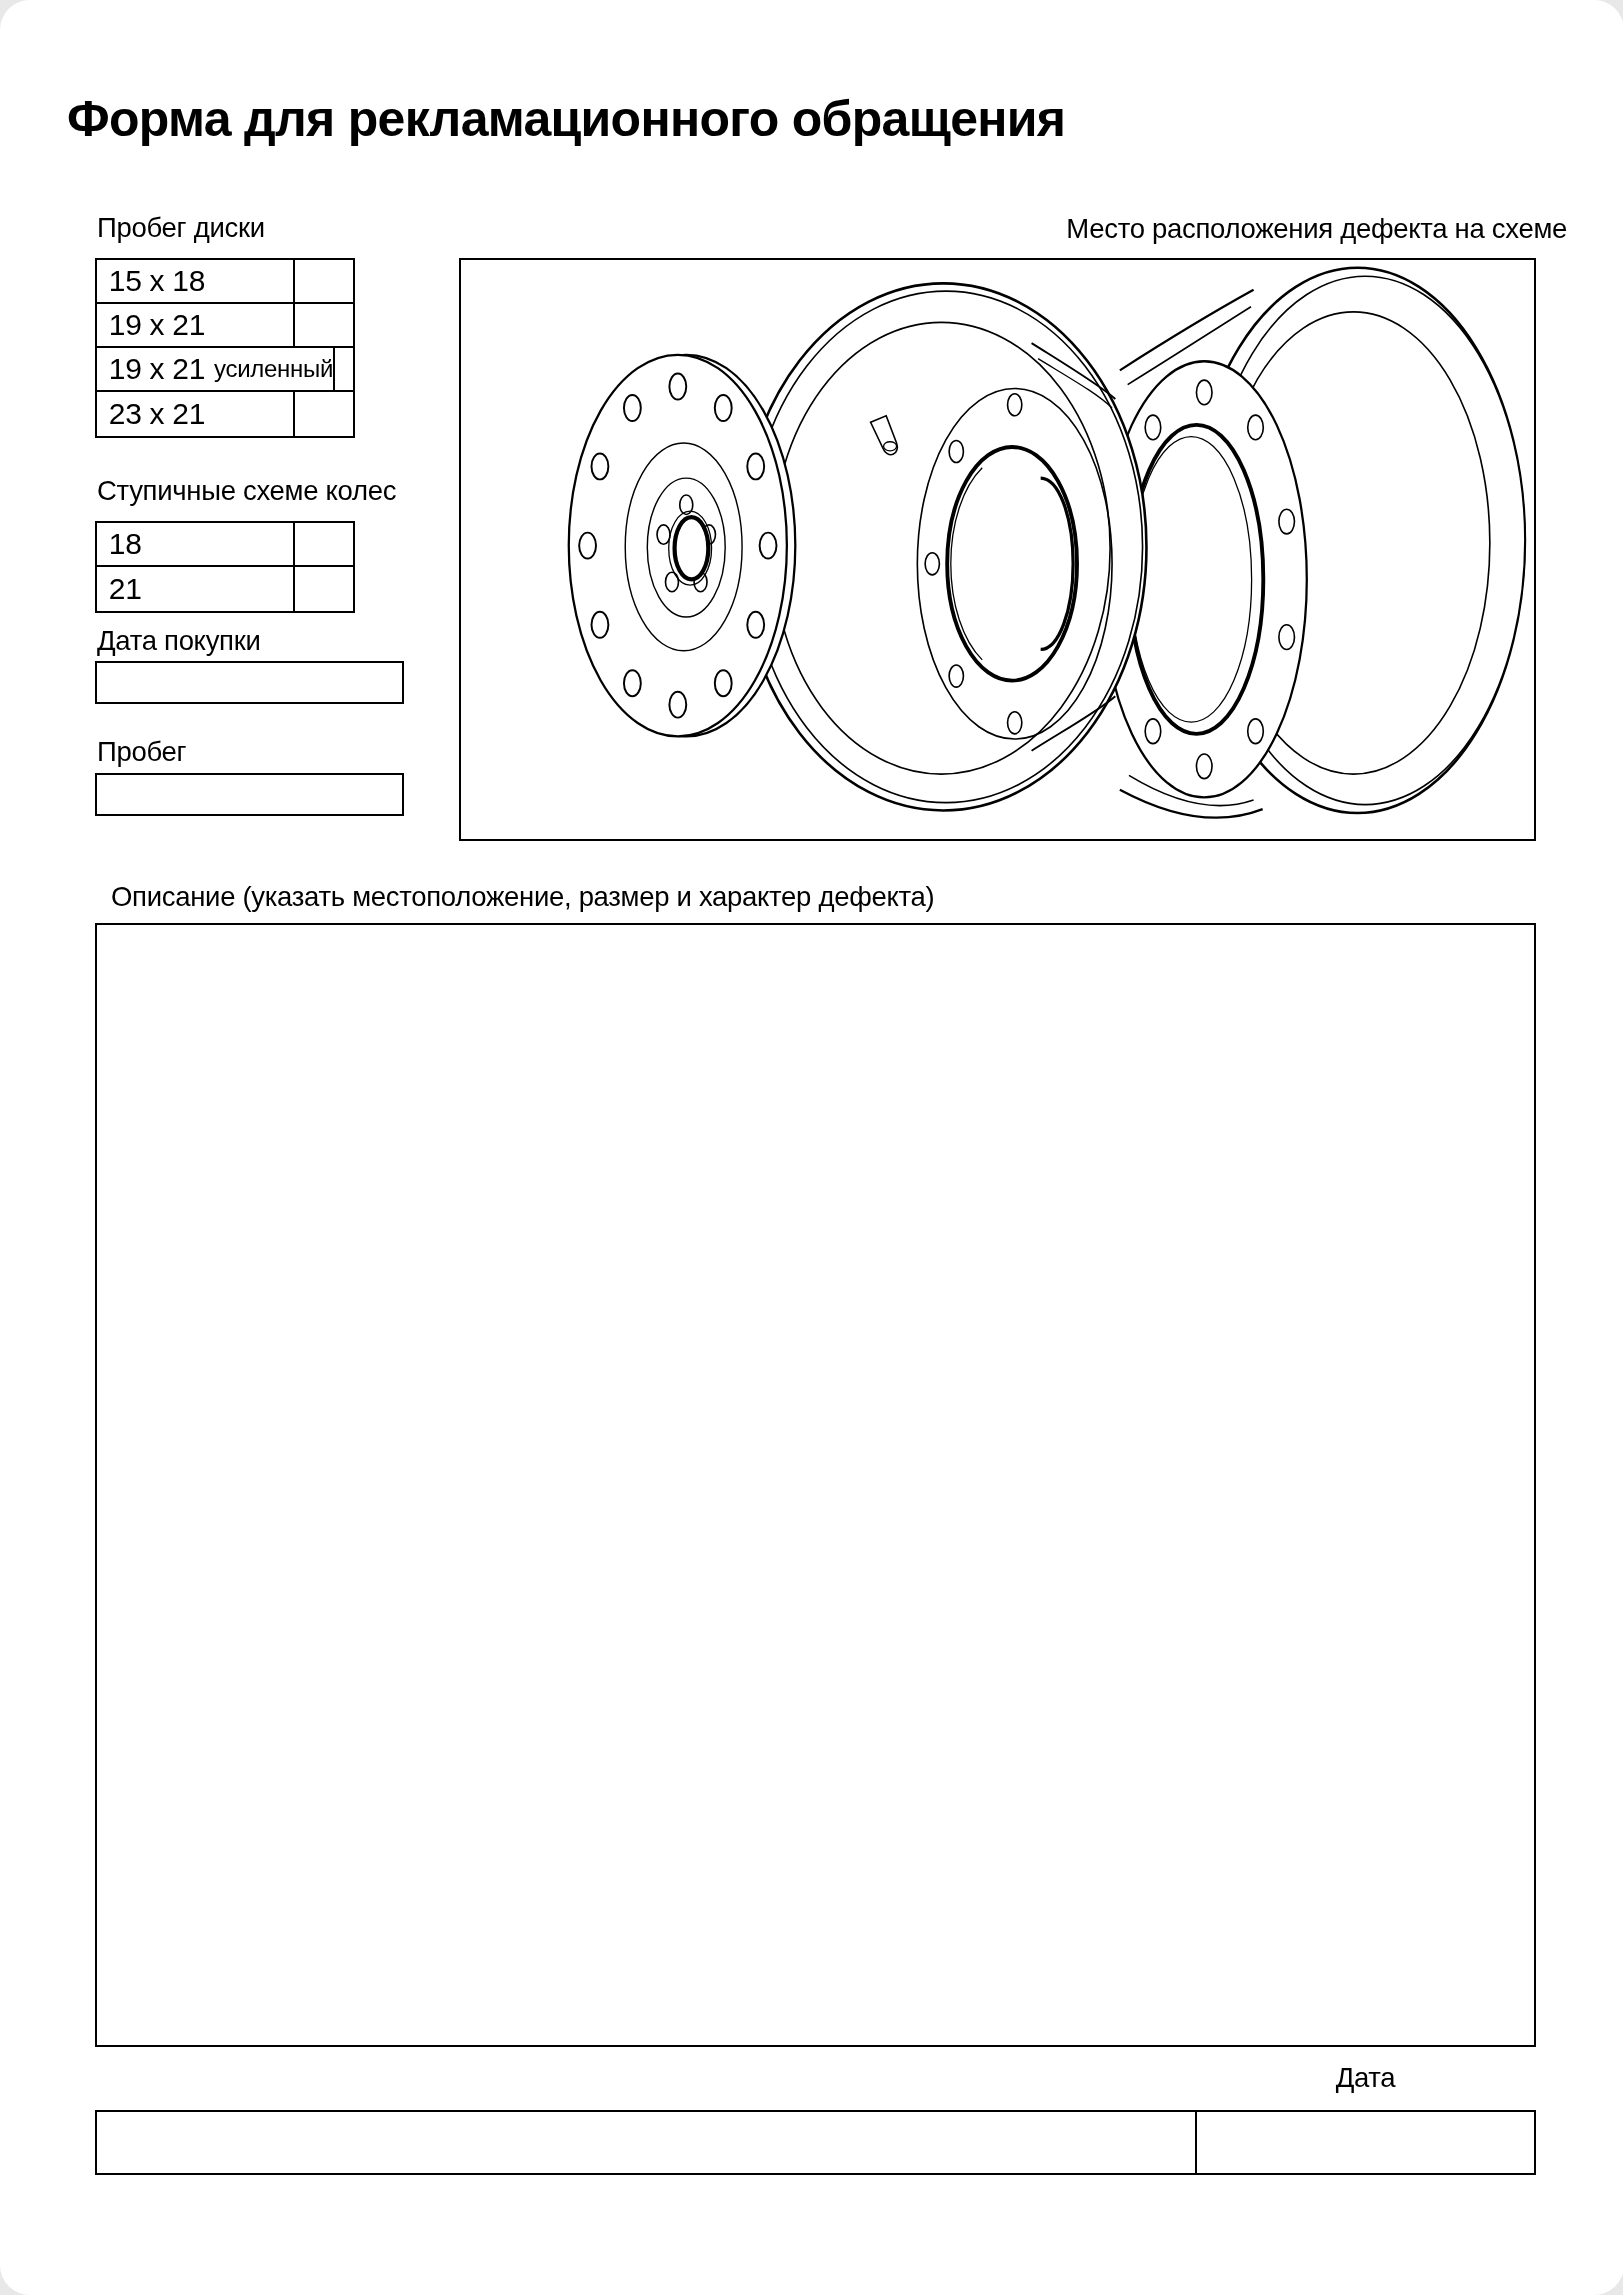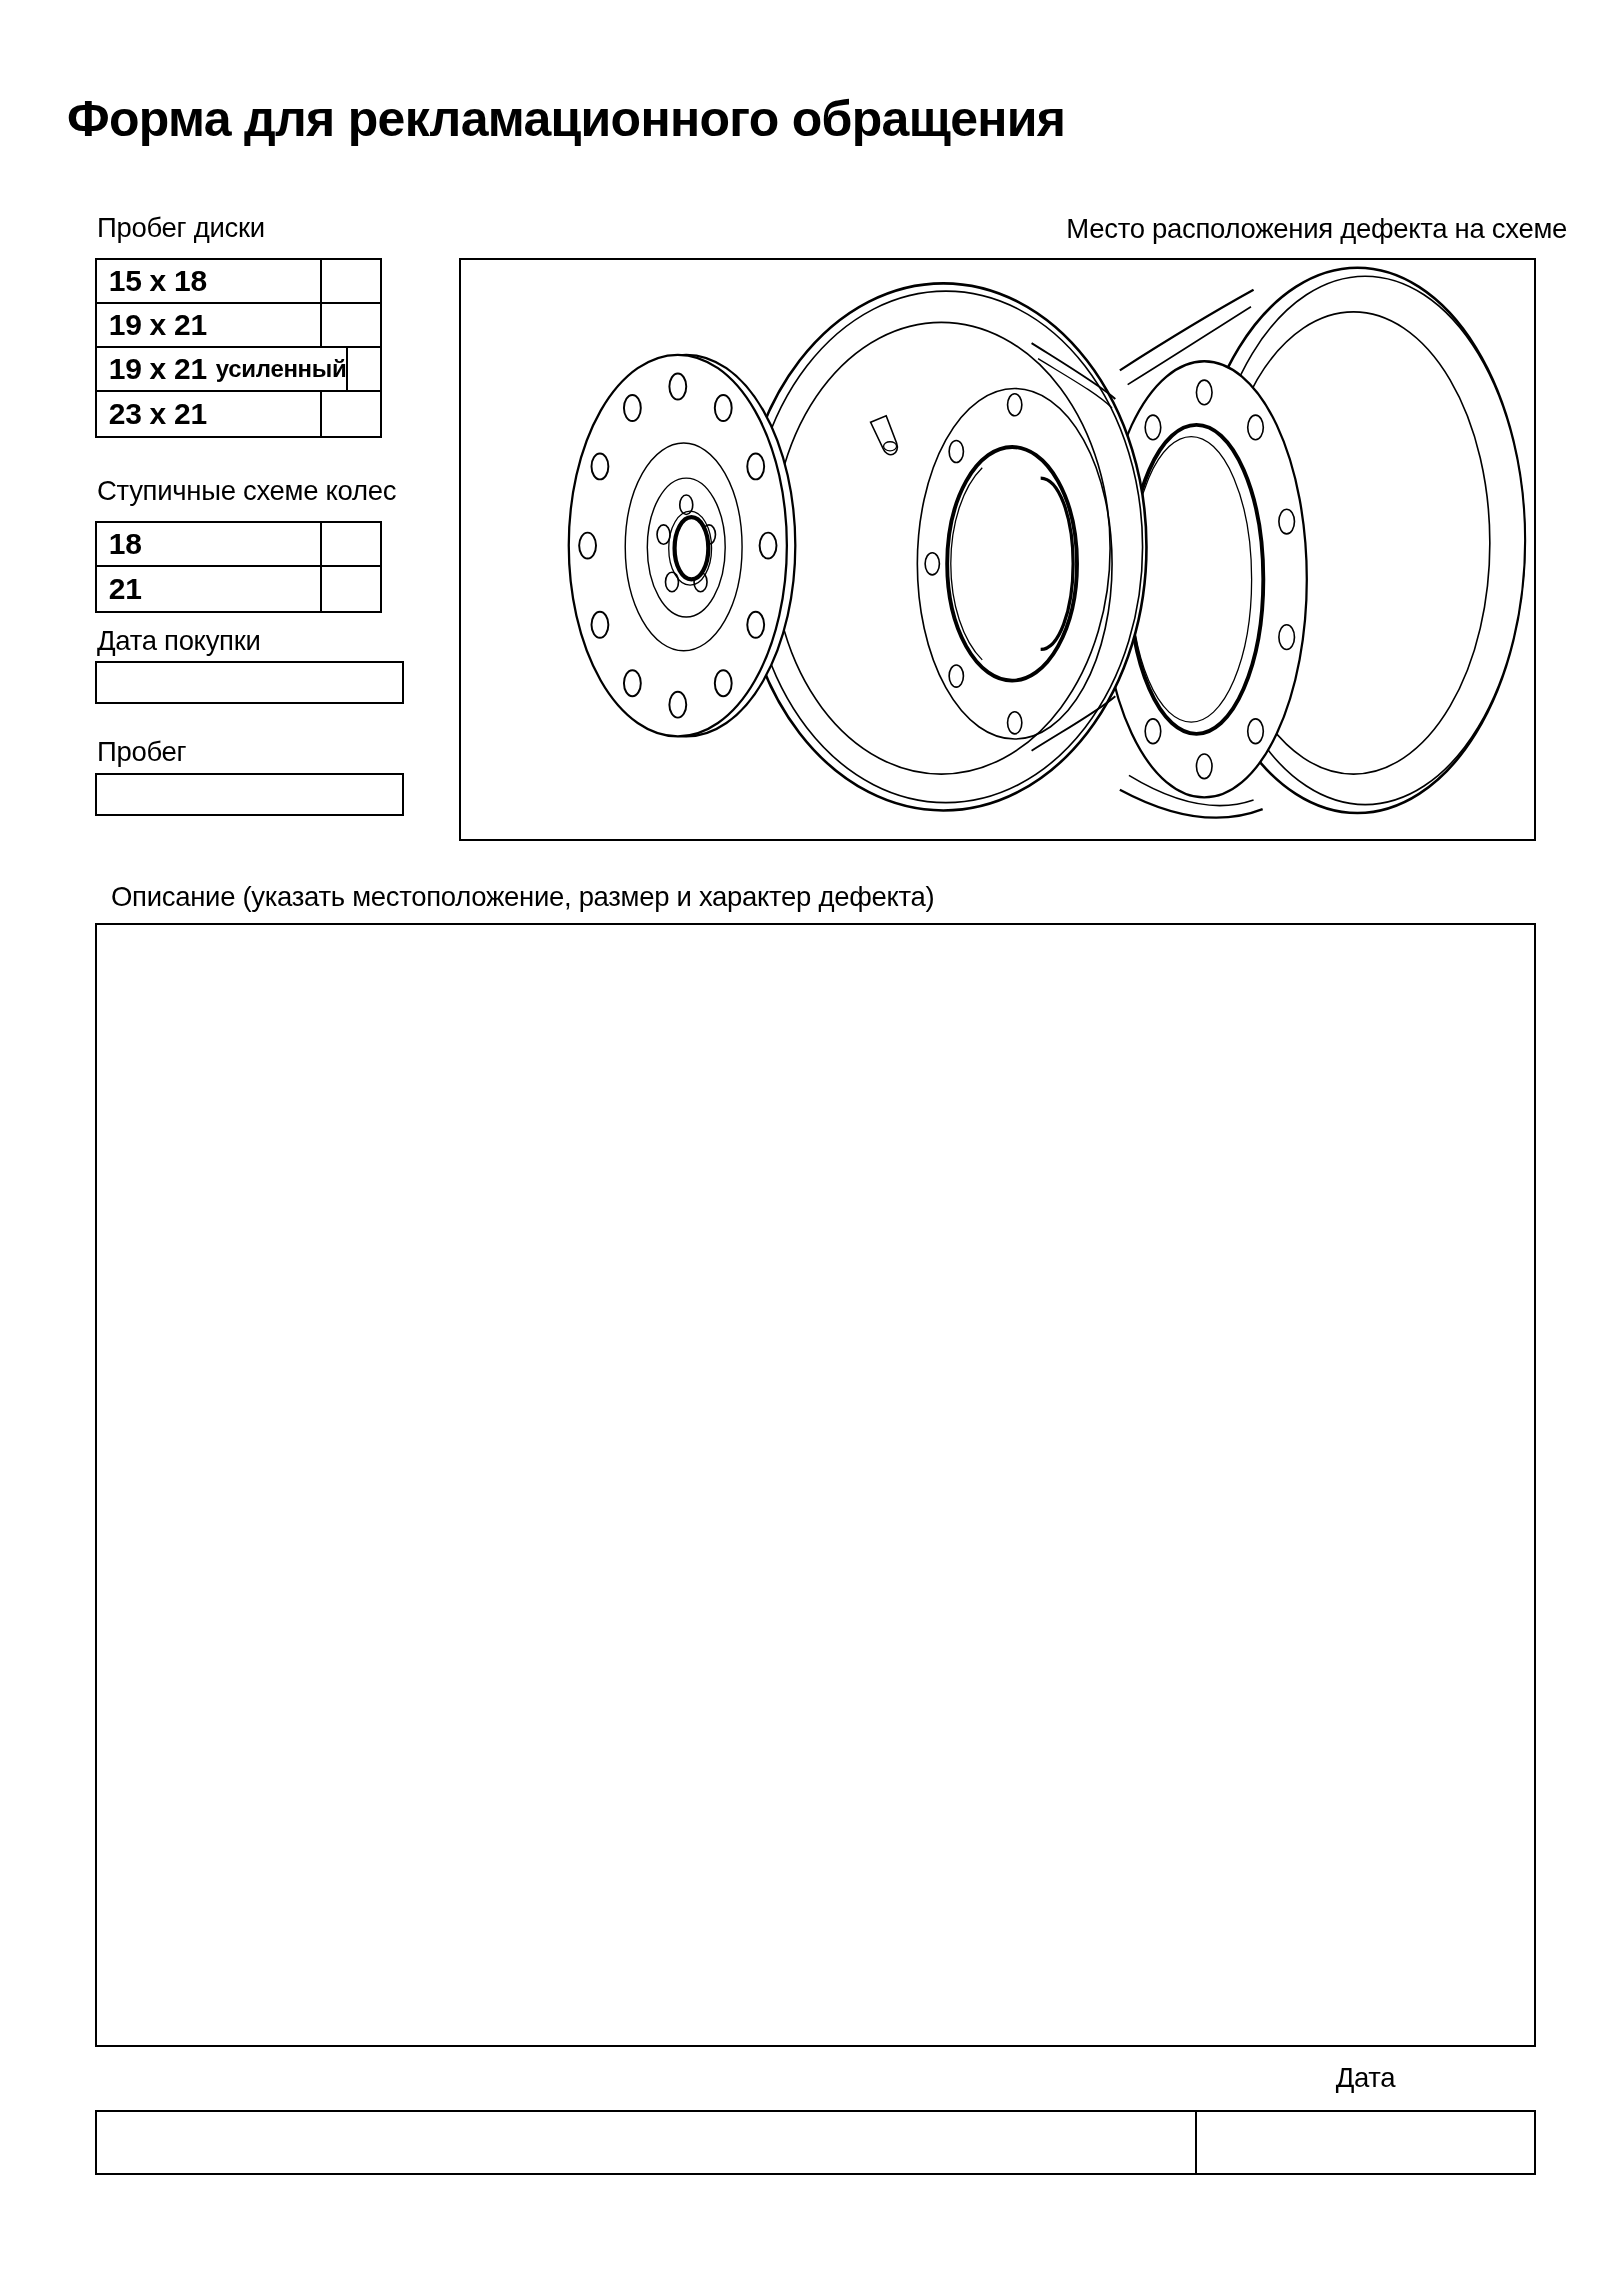--- a/index.html
+++ b/index.html
@@ -4,33 +4,33 @@
 <style>
   * { margin:0; padding:0; box-sizing:border-box; }
   html,body { background:#e8e8e8; }
   .page {
     position:relative;
     width:1624px; height:2295px;
     background:#ffffff;
     font-family:"Liberation Sans","DejaVu Sans",sans-serif;
     color:#000;
     overflow:hidden;
+    border-radius:30px;
   }
   .title {
     position:absolute; left:67px; top:90px;
     font-size:50px; font-weight:bold; letter-spacing:-0.7px;
   }
   .field-label {
     position:absolute; font-size:27.5px; letter-spacing:-0.3px;
   }
   
   .opt-table {
-    position:absolute; left:95px; width:287px;
+    position:absolute; left:95px; width:260px;
     border:2px solid #000;
-    font-weight:bold;
   }
   .opt-row { display:flex; height:44px; border-bottom:2px solid #000; }
   .opt-row:last-child { border-bottom:none; }
   .opt-label {
     flex:1; display:flex; align-items:center; padding-left:11.8px;
     font-size:30px; letter-spacing:-0.3px; white-space:nowrap;
   }
   .opt-suffix { font-size:24px; margin-left:9px; }
   .opt-check { width:60px; border-left:2px solid #000; background:#fff; }
   

